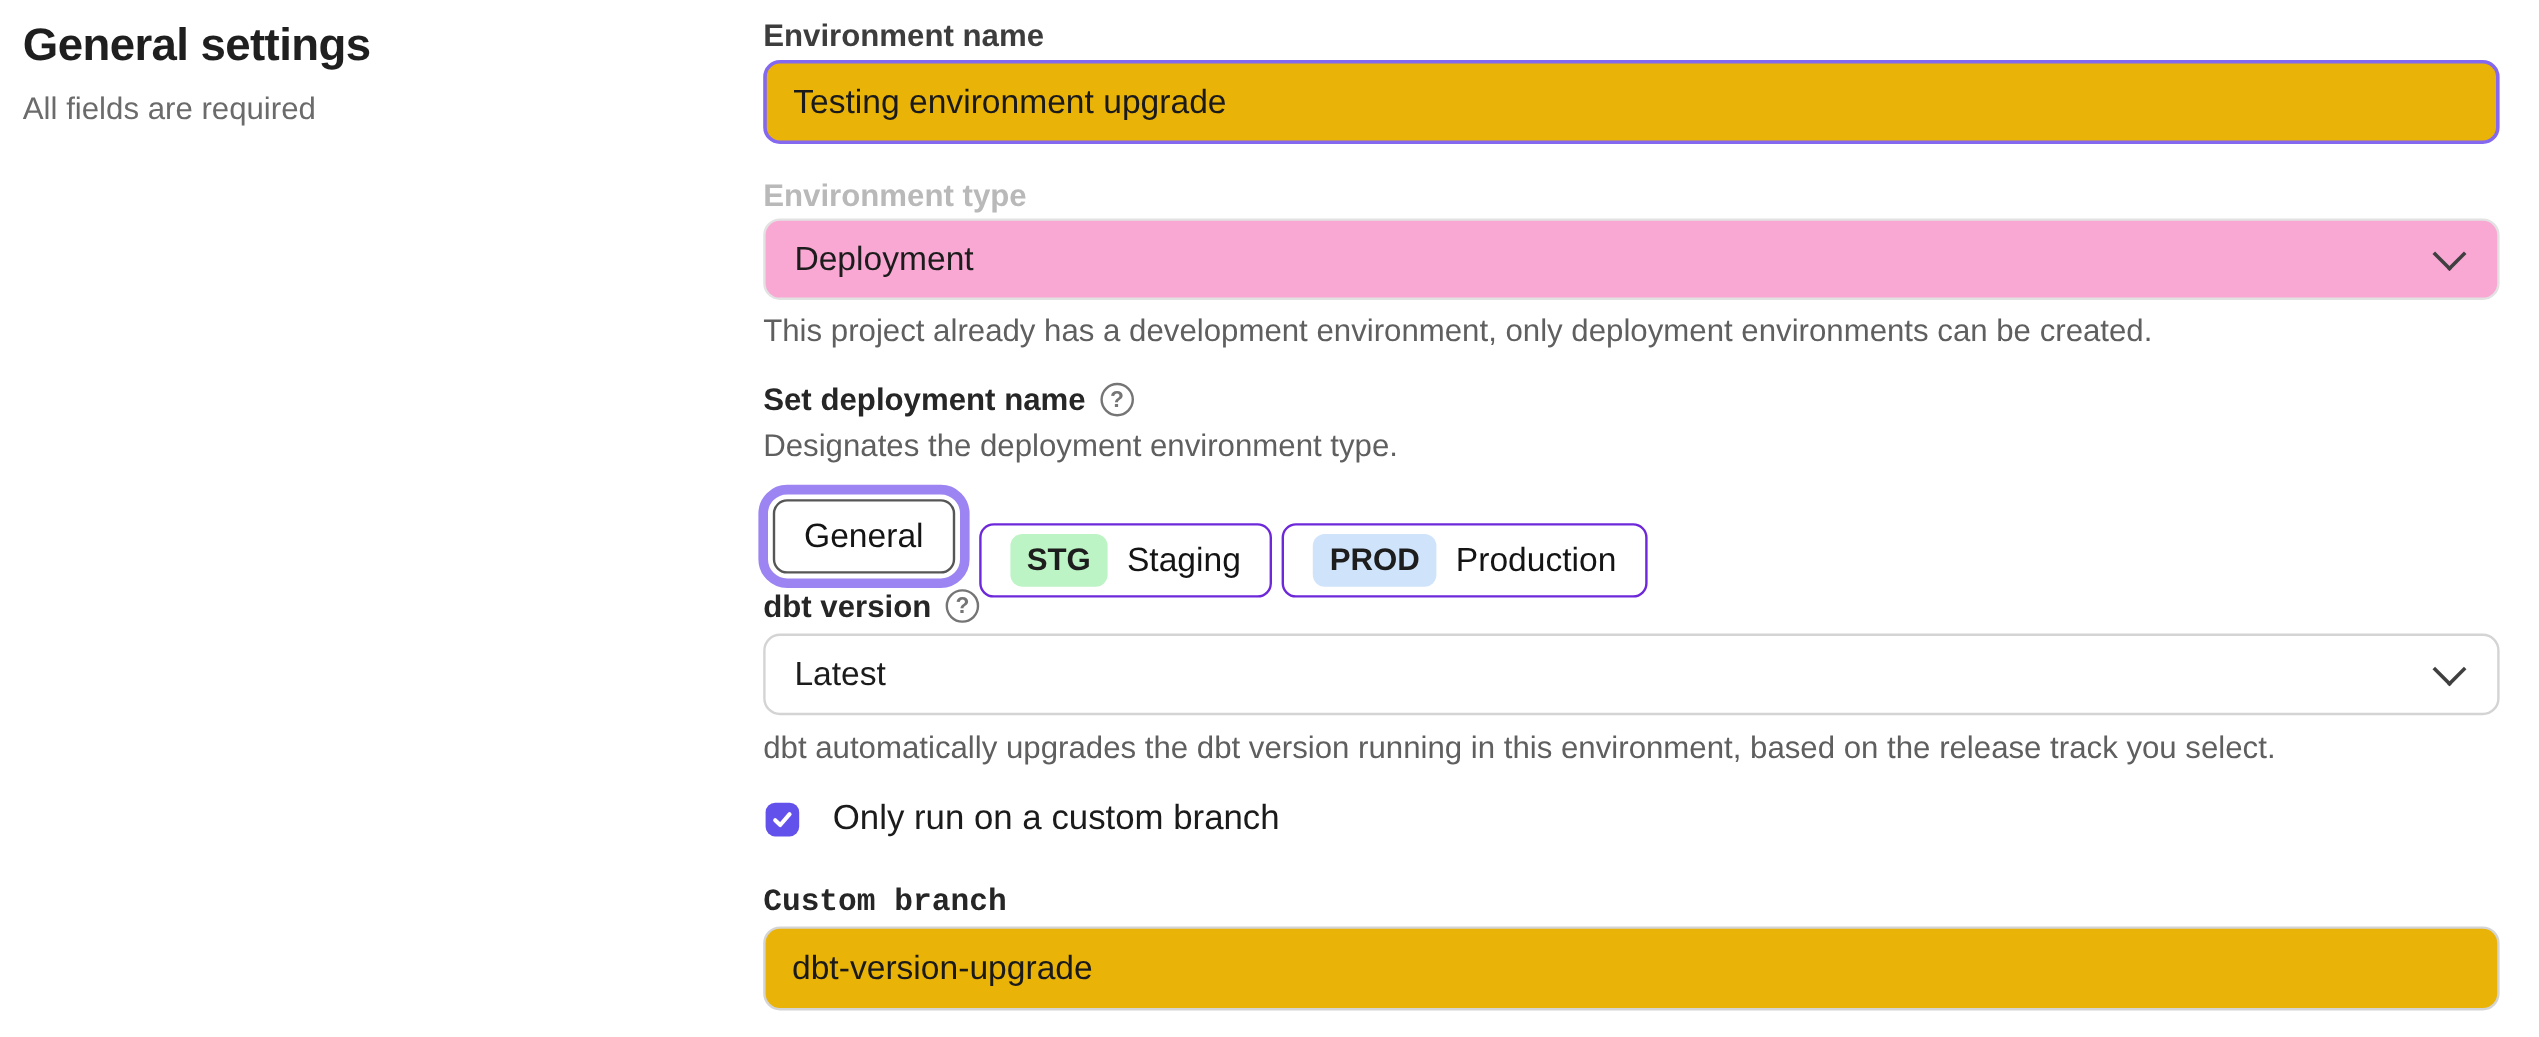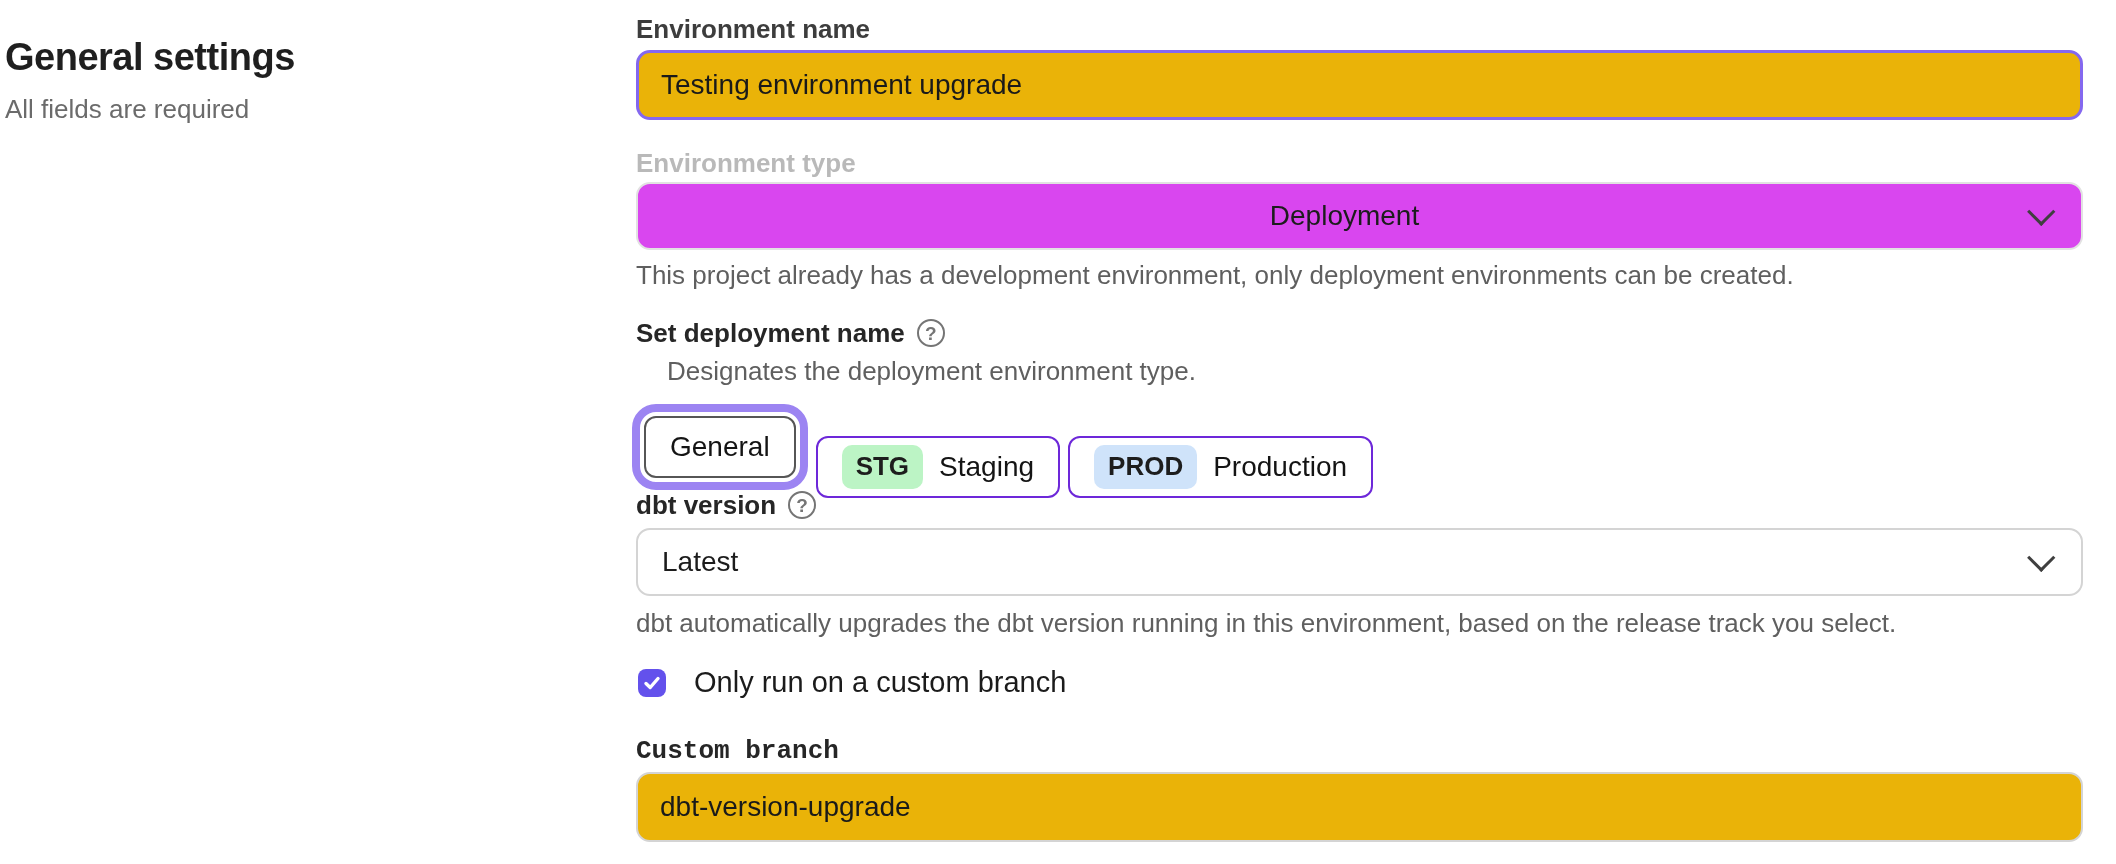--- a/index.html
+++ b/index.html
@@ -8,21 +8,21 @@
     font-family: "Liberation Sans", "DejaVu Sans", sans-serif;
     color: #1c1c1c;
     width: 2116px;
     height: 864px;
     position: relative;
     overflow: hidden;
   }
   .page { position: absolute; inset: 0; background: #fff; }
 
   
-  .left-panel { position: absolute; left: 5px; top: 14px; width: 560px; margin-top: 19px; }
+  .left-panel { position: absolute; left: 19px; top: 14px; width: 560px; }
   .page-title {
     font-size: 38px;
     font-weight: 700;
     color: #1f1f1f;
     letter-spacing: -0.5px;
     line-height: 48px;
   }
   .page-subtitle {
     margin-top: 12px;
     font-size: 26px;
@@ -72,24 +72,23 @@
     height: 68px;
     border: 2px solid #d4d4d4;
     border-radius: 14px;
     background: #fff;
     display: flex;
     align-items: center;
     padding: 0 30px 0 24px;
     cursor: pointer;
   }
   .select-box.disabled {
-    background: #d946ef;
+    background: #f9a8d4;
     border-color: #e2e2e2;
     cursor: default;
-    text-align: center;
   }
   .select-value { font-size: 28px; color: #1c1c1c; flex: 1; }
   .chevron-down {
     width: 20px; height: 20px;
     border-right: 3px solid #3f3f3f;
     border-bottom: 3px solid #3f3f3f;
     transform: rotate(45deg) translateY(-6px);
     margin-right: 4px;
   }
 
@@ -177,21 +176,21 @@
     <div class="abs select-box disabled" style="top:182px;">
       <span class="select-value">Deployment</span>
       <span class="chevron-down"></span>
     </div>
     <div class="abs helper-text" style="top:258px; width:1447px;">This project already has a development environment, only deployment environments can be created.</div>
 
     <div class="abs field-label strong" style="top:316px;">
       <span>Set deployment name</span>
       <span class="help-icon">?</span>
     </div>
-    <div class="abs helper-text" style="top:354px; width:1447px;margin-left:31px;">Designates the deployment environment type.</div>
+    <div class="abs helper-text" style="top:354px; width:1447px;">Designates the deployment environment type.</div>
 
     <div class="abs btn-row" style="top:396px;">
       <button class="type-btn selected">
         <span>General</span>
       </button>
       <button class="type-btn">
         <span class="badge stg">STG</span>
         <span>Staging</span>
       </button>
       <button class="type-btn">

